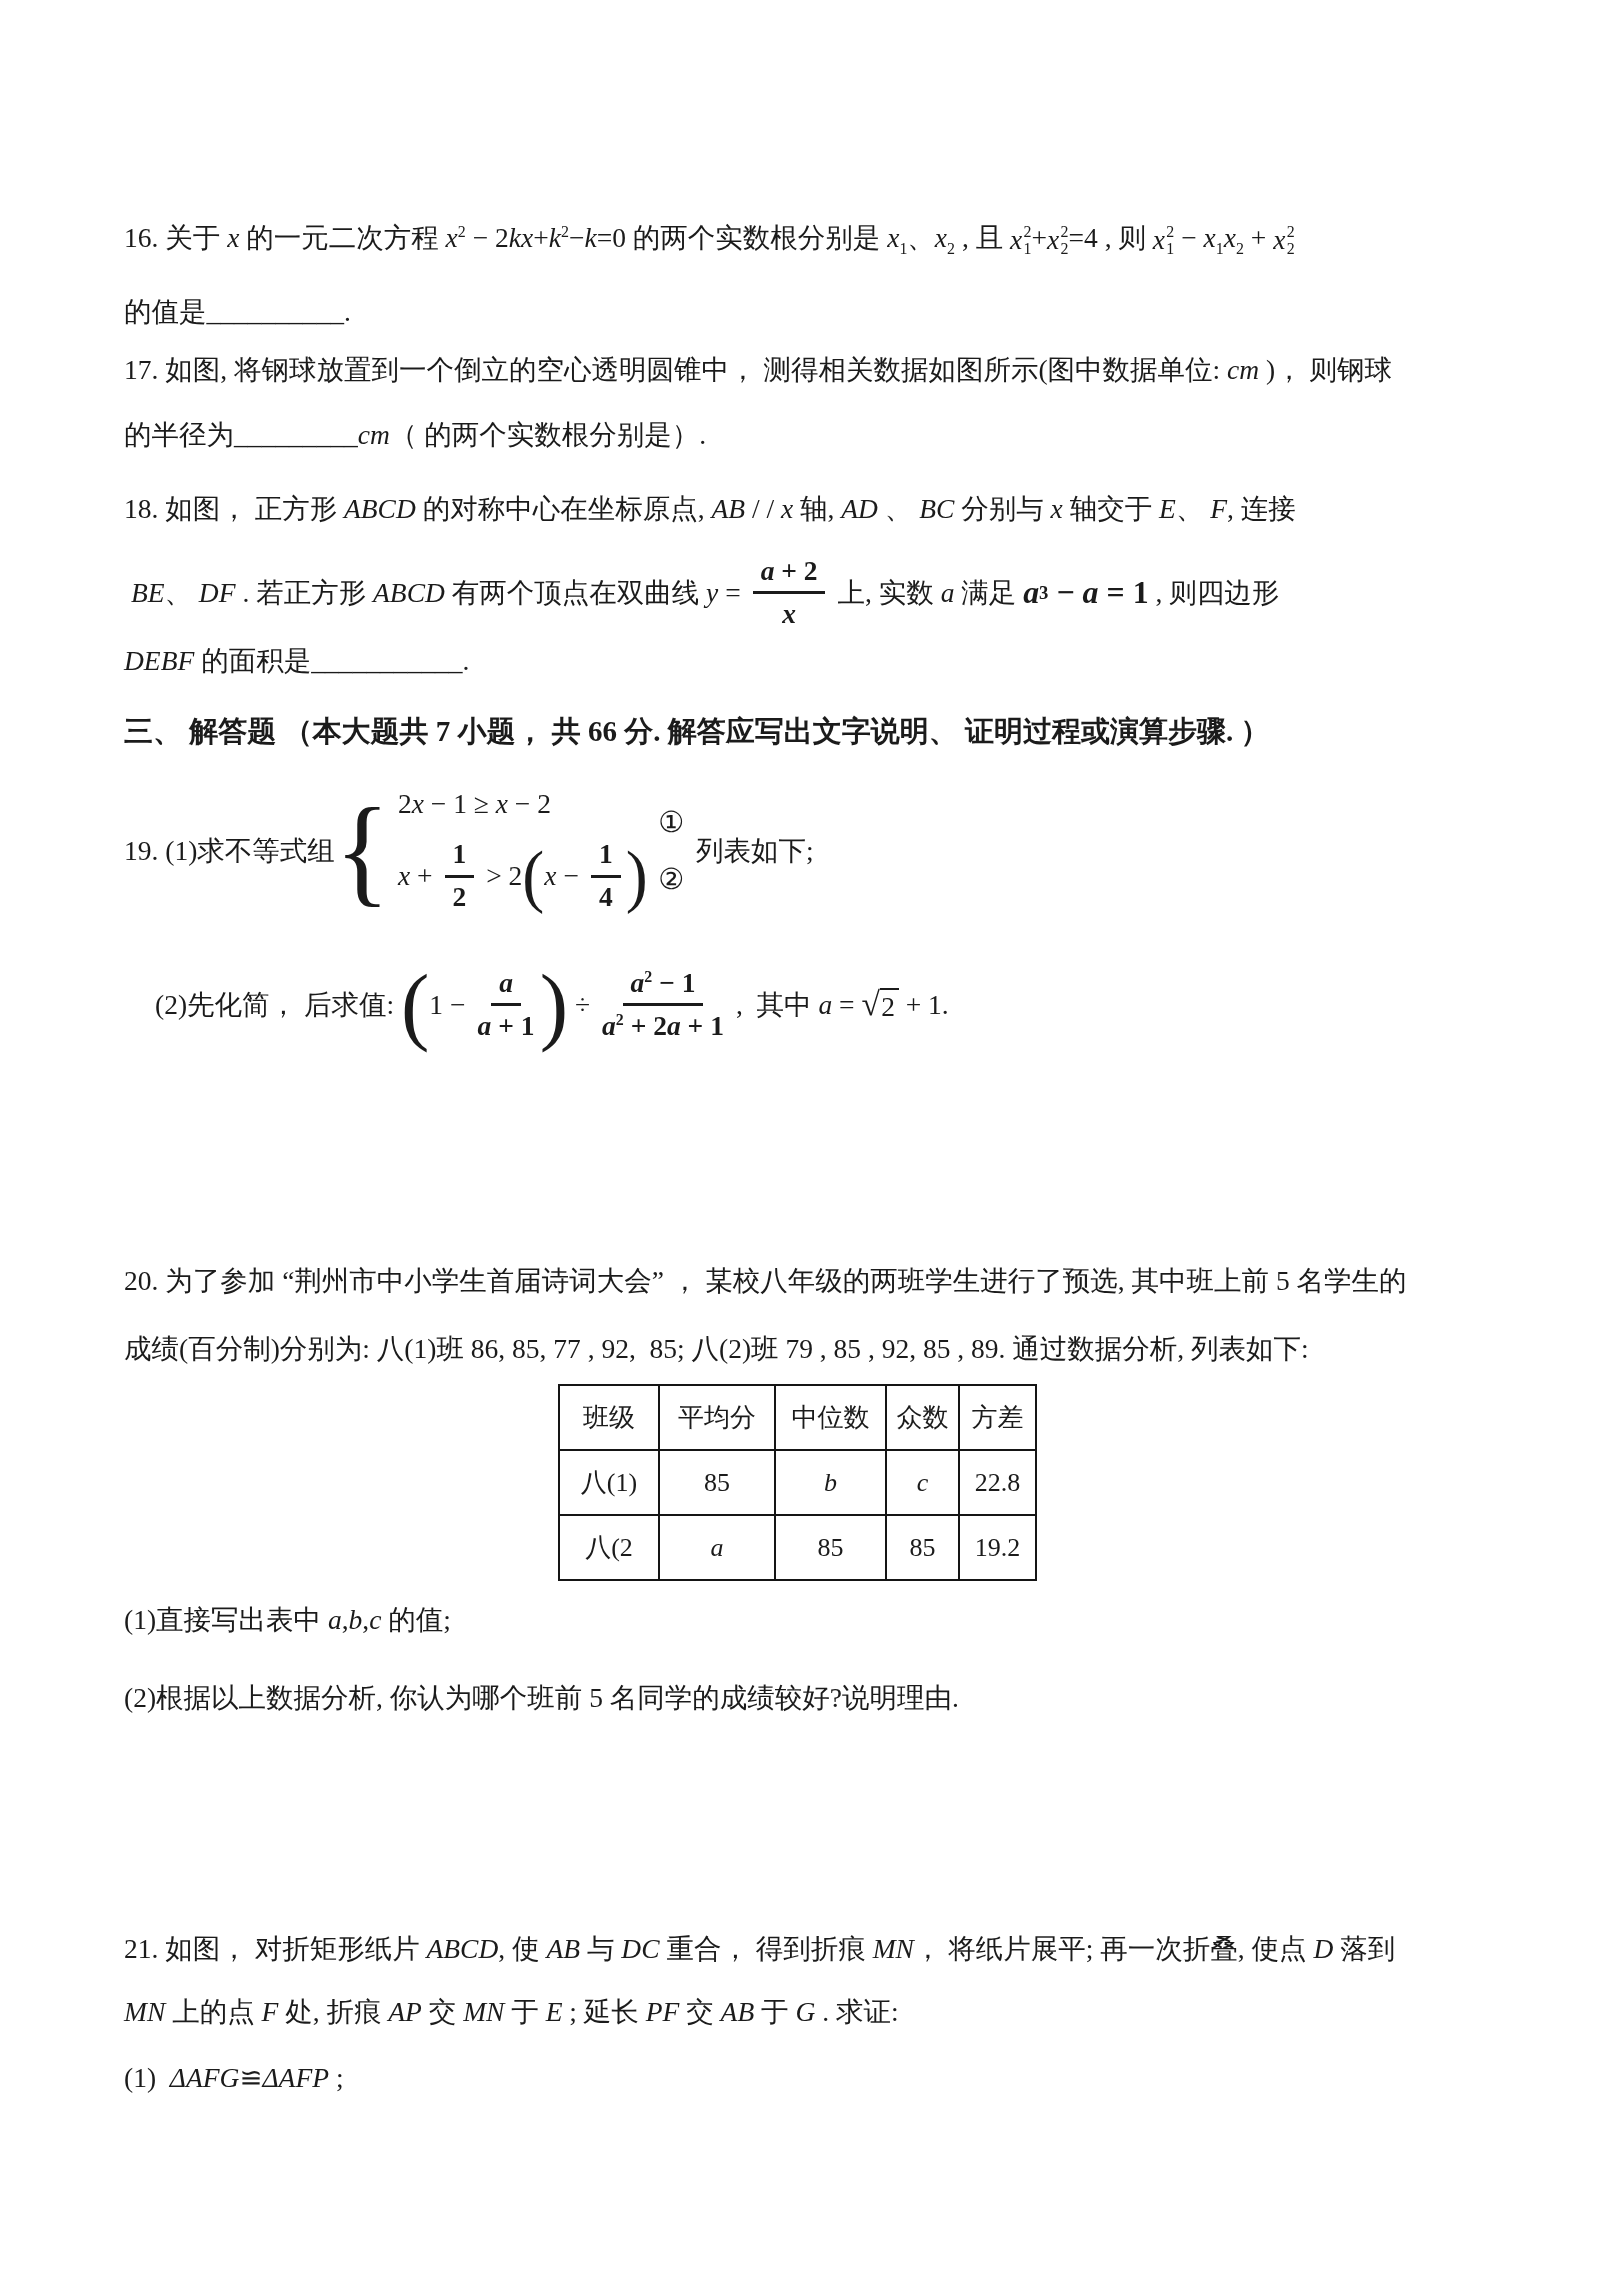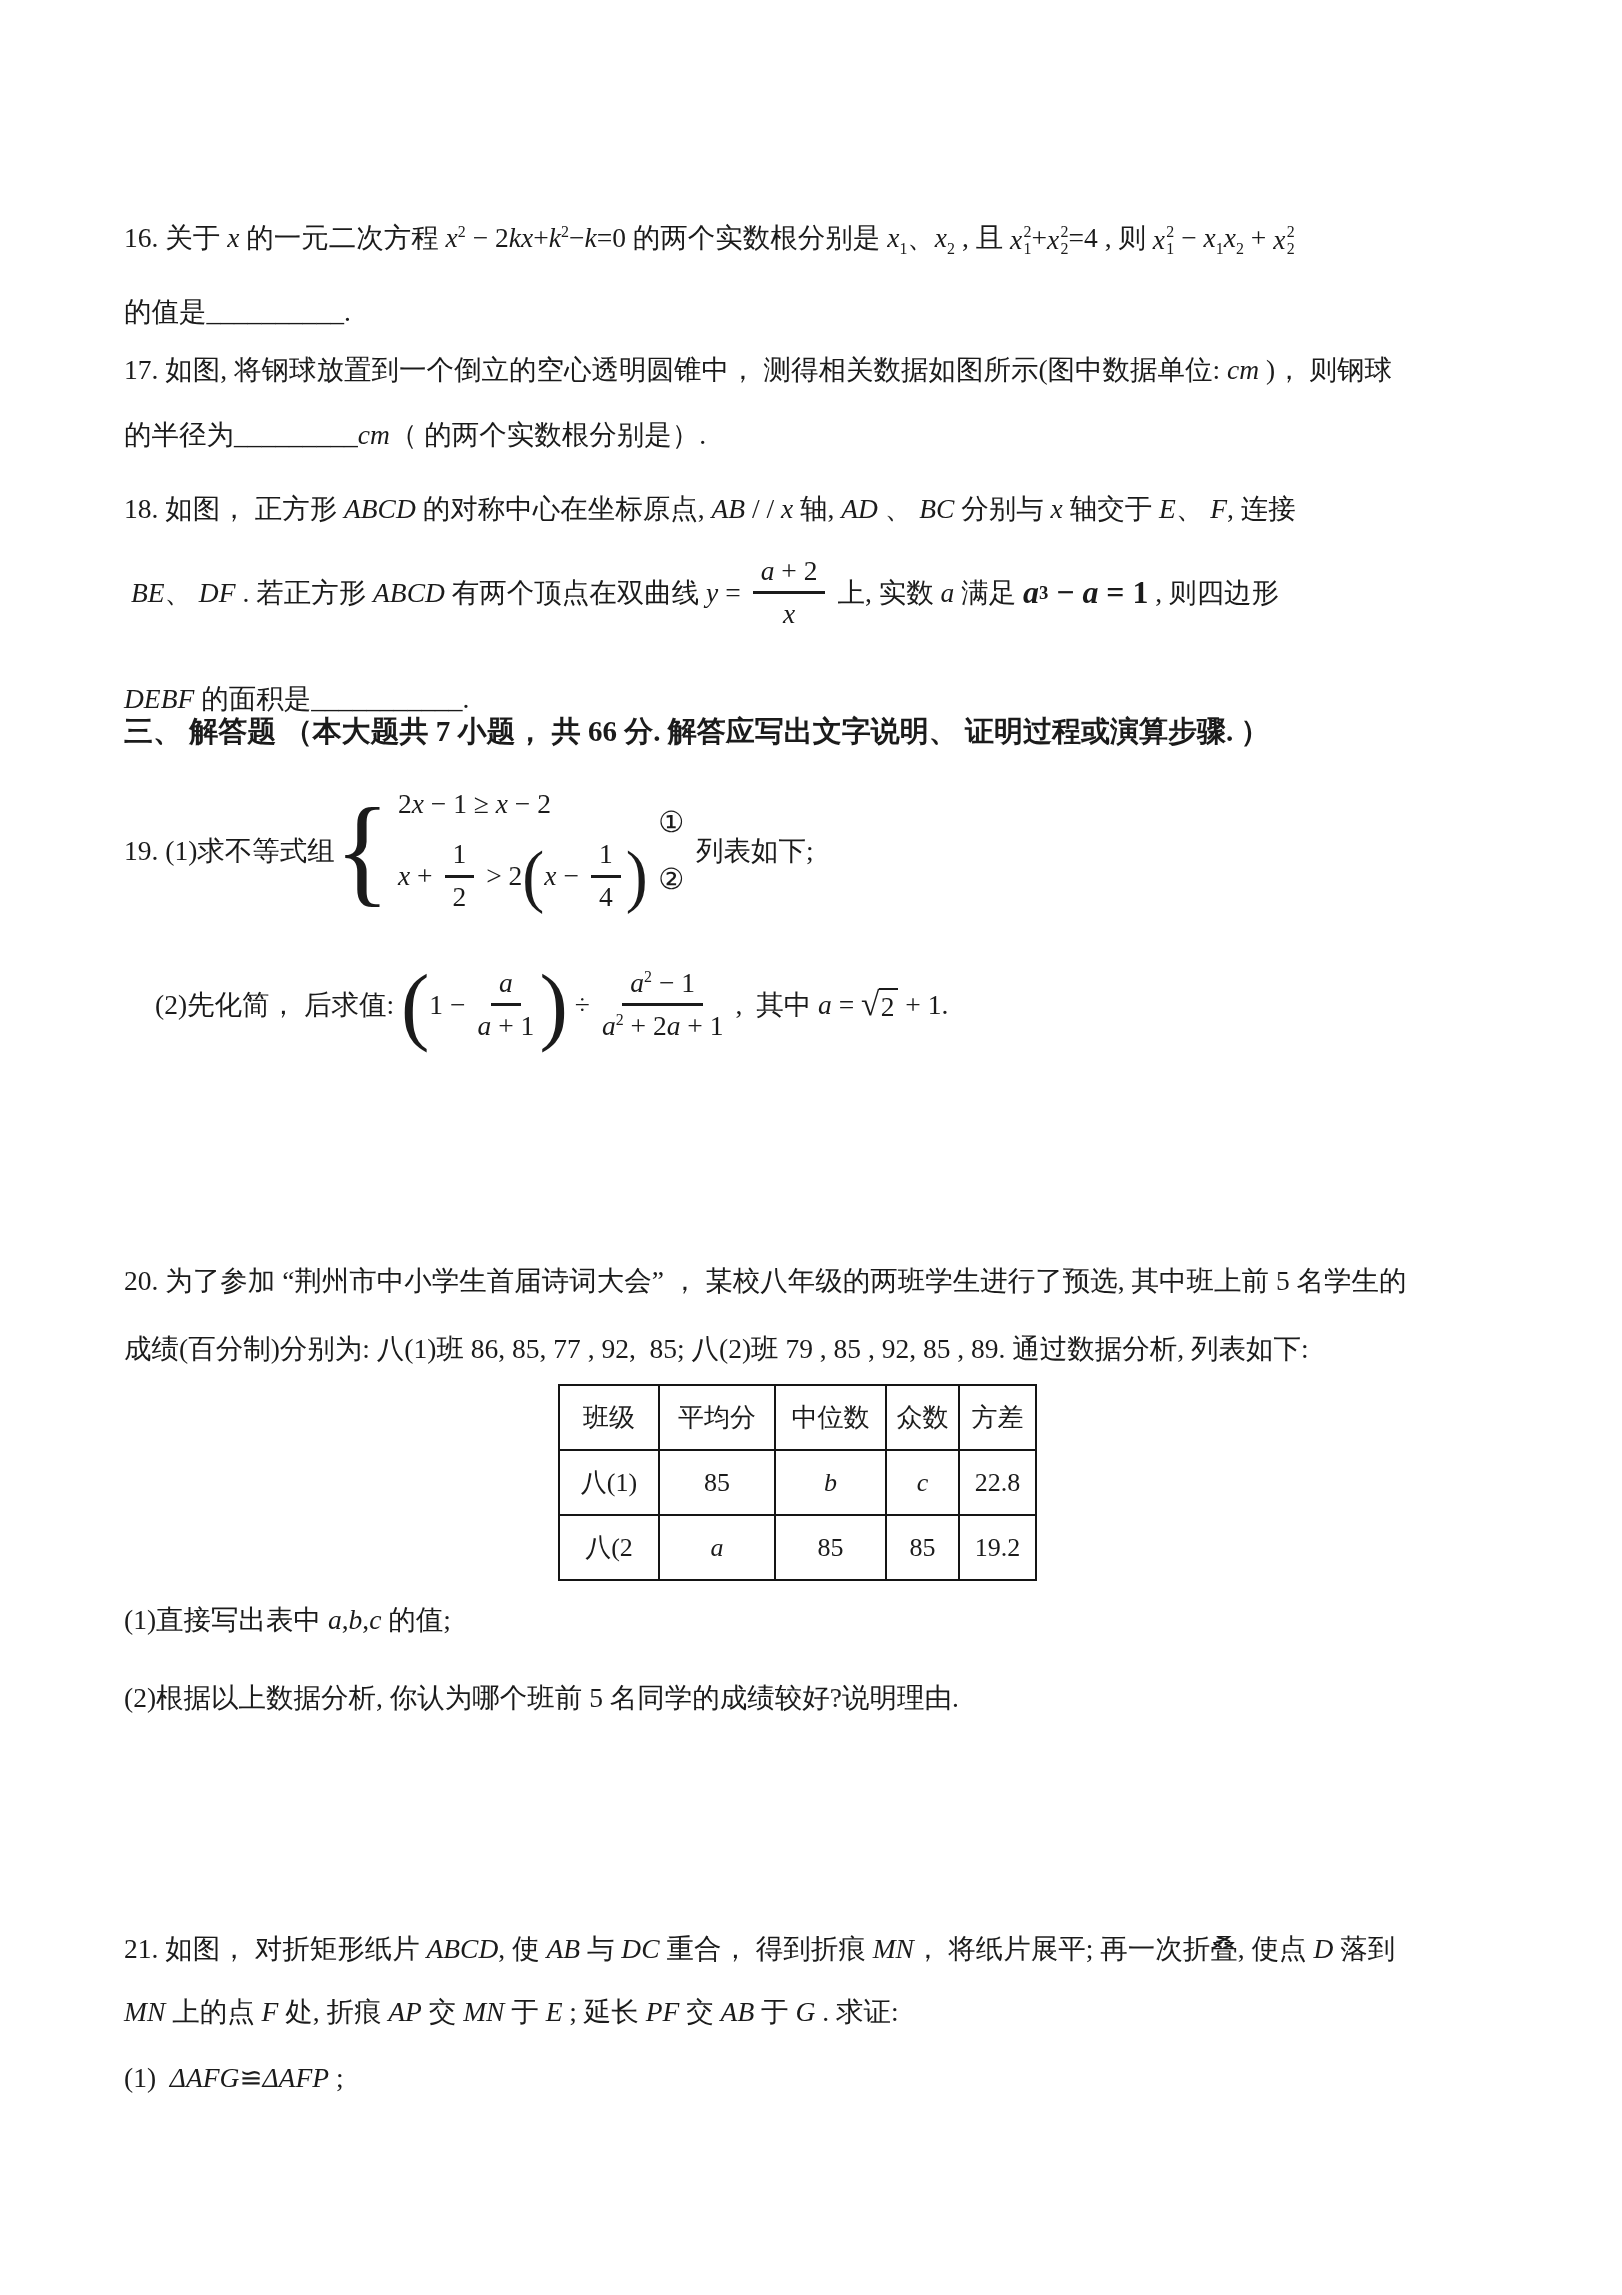--- a/index.html
+++ b/index.html
@@ -13,21 +13,21 @@
   [data-runs] span{white-space:pre;}
   .r-n{}
   .r-i{font-style:italic;}
   .r-sup{vertical-align:super;font-size:58%;line-height:0;}
   .r-sub{vertical-align:sub;font-size:58%;line-height:0;}
   .r-b2{font-weight:bold;font-size:1.16em;}
   .r-bi2{font-weight:bold;font-style:italic;font-size:1.16em;}
   .r-bsup{font-weight:bold;vertical-align:super;font-size:68%;line-height:0;}
   .r-bp{font-size:2.4em;font-weight:400;line-height:1;display:inline-flex;align-items:center;transform:scaleY(1.05);}
   .r-bp2{font-size:3.1em;font-weight:400;line-height:1;display:inline-flex;align-items:center;transform:scaleY(1.02);}
-  .frac{display:inline-flex;flex-direction:column;align-items:center;vertical-align:middle;margin:0 5.2px;line-height:1.12;text-align:center;}
+  .frac{display:inline-flex;flex-direction:column;align-items:center;vertical-align:middle;margin:0 5.2px;line-height:1.12;text-align:center;font-weight:bold;}
   .fnum{display:block;padding:0 7.9px 4.6px;border-bottom:3.3px solid currentColor;}
   .fden{display:block;padding-top:4.6px;}
   .ss{display:inline-flex;align-items:center;vertical-align:middle;}
   .ss-col{display:inline-flex;flex-direction:column;font-size:58%;line-height:1.05;margin-left:1.3px;}
   .ss-sup{display:block;}
   .ss-sub{display:block;}
   .sqrt{display:inline-flex;align-items:flex-start;vertical-align:middle;}
   .sqrt-sign{font-size:1.22em;line-height:0.8;transform:translateY(3.3px);}
   .sqrt-body{border-top:2.6px solid currentColor;padding:2.6px 3.9px 0 1.3px;line-height:1;}
   .sec-title{font-size:29px;font-weight:bold;}
@@ -67,21 +67,21 @@
     <span class="r-n"> 上, 实数 </span>
     <span class="r-i">a</span>
     <span class="r-n"> 满足 </span>
     <span class="r-bi2">a</span>
     <span class="r-bsup">3</span>
     <span class="r-b2"> − </span>
     <span class="r-bi2">a</span>
     <span class="r-b2"> = 1</span>
     <span class="r-n"> , 则四边形</span>
   </div>
-<div class="line" style="top:680px;" data-runs="q18.l3"><span class="r-i">DEBF</span><span class="r-n"> 的面积是___________.</span></div>
+<div class="line" style="top:642px;" data-runs="q18.l3"><span class="r-i">DEBF</span><span class="r-n"> 的面积是___________.</span></div>
 
 <div class="line sec-title" style="top:711px;">三、 解答题 （本大题共 7 小题， 共 66 分. 解答应写出文字说明、 证明过程或演算步骤. ）</div>
 
 <div class="row" style="top:782px;height:137px;">
   <span data-runs="q19.intro"><span class="r-n">19. (1)求不等式组</span></span>
   <span class="sys">
     <span class="brace">{</span>
     <span class="eqcol">
       <span class="eq" data-runs="q19.eq1">
           <span class="r-n">2</span>

